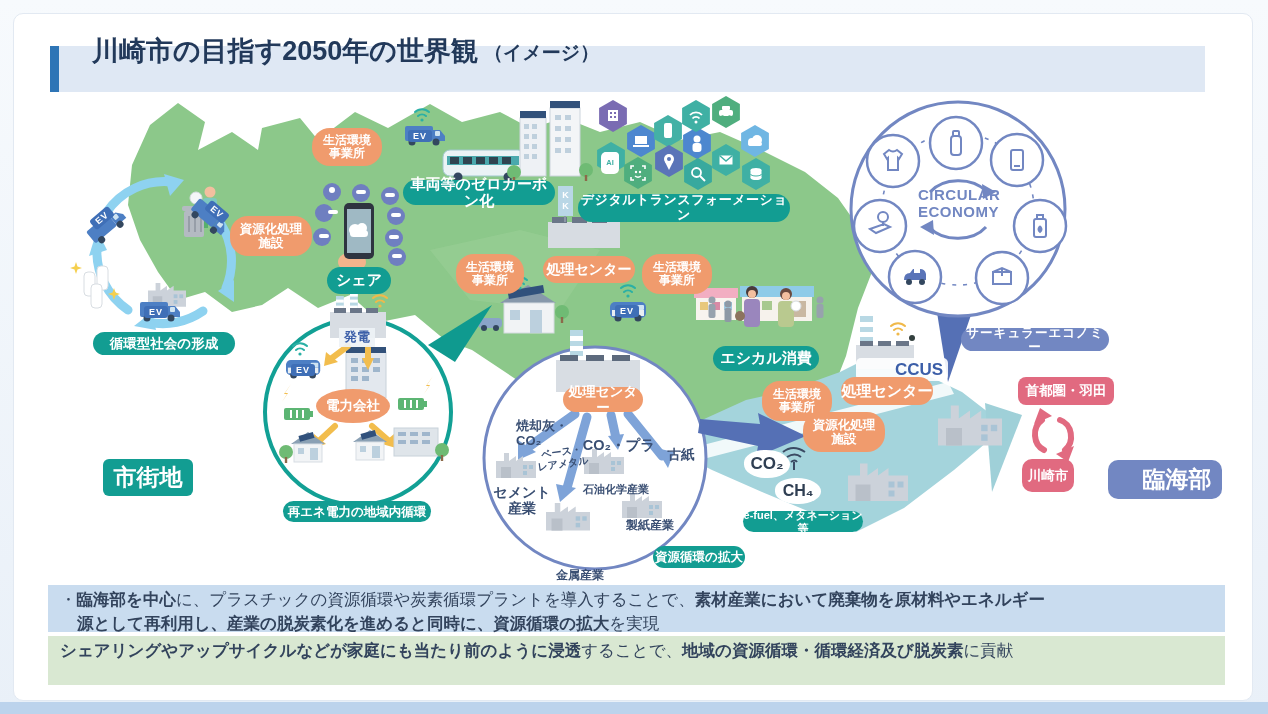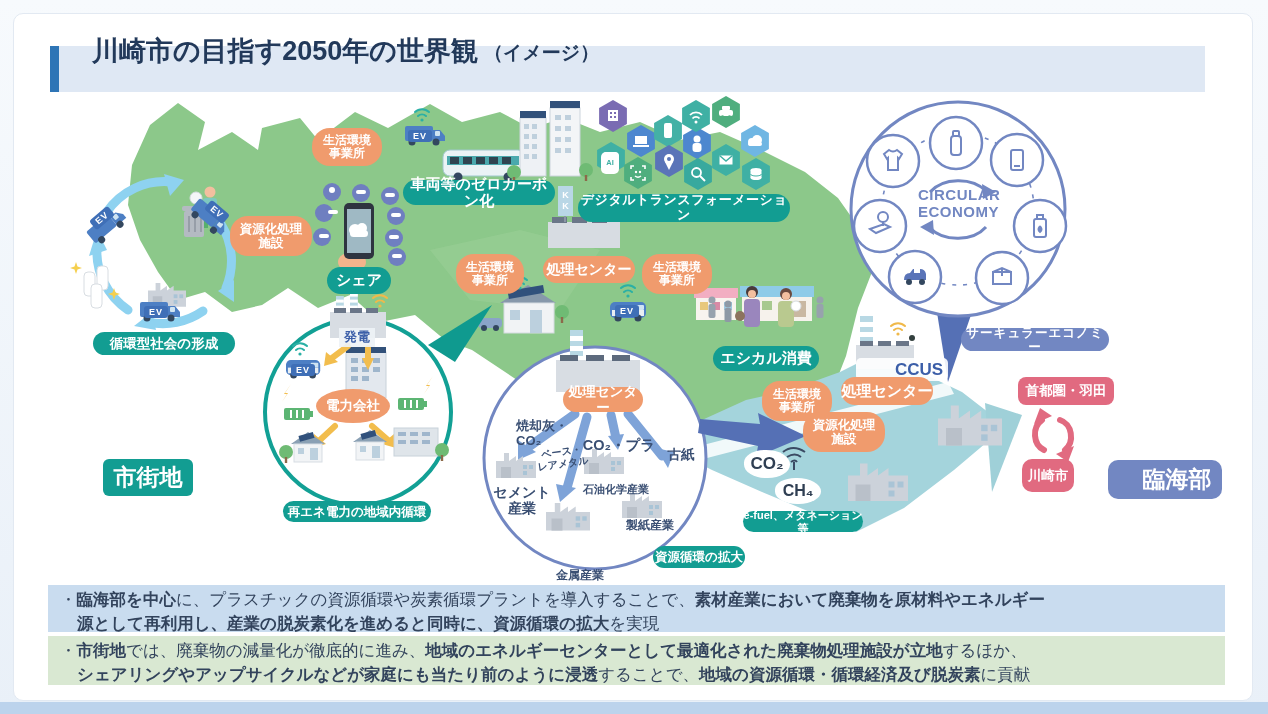--- a/index.html
+++ b/index.html
@@ -557,18 +557,17 @@
   <div class="pill pb" style="left:961px;top:328px;width:148px;height:23px;font-size:12.5px;letter-spacing:1px;">サーキュラーエコノミー</div>
   <div class="pill pp" style="left:1018px;top:377px;width:96px;height:28px;font-size:13.5px;">首都圏・羽田</div>
   <div class="pill pp" style="left:1022px;top:459px;width:52px;height:33px;font-size:13.5px;border-radius:10px;">川崎市</div>
   <div class="pill pb" style="left:1108px;top:460px;width:90px;height:39px;font-size:23px;border-radius:10px;padding-left:24px;">臨海部</div>
 
   <div class="note" id="note1">
       <div class="note-line"><span>・</span><span class="b">臨海部を中心</span><span>に、プラスチックの資源循環や炭素循環プラントを導入することで、</span><span class="b">素材産業において廃棄物を原材料やエネルギー</span></div>
       <div class="note-line"><span class="b">源として再利用し、産業の脱炭素化を進めると同時に、資源循環の拡大</span><span>を実現</span></div>
     </div>
   <div class="note" id="note2">
-      <div class="note-line"><span>・</span><span class="b">市街地</span><span>では、廃棄物の減量化が徹底的に進み、</span><span class="b">地域のエネルギーセンターとして最適化された廃棄物処理施設が立地</span><span>するほか、</span></div>
       <div class="note-line"><span class="b">シェアリングやアップサイクルなどが家庭にも当たり前のように浸透</span><span>することで、</span><span class="b">地域の資源循環・循環経済及び脱炭素</span><span>に貢献</span></div>
     </div>
 
   <div id="bottom-strip"></div>
 </div>
 
 </body></html>

